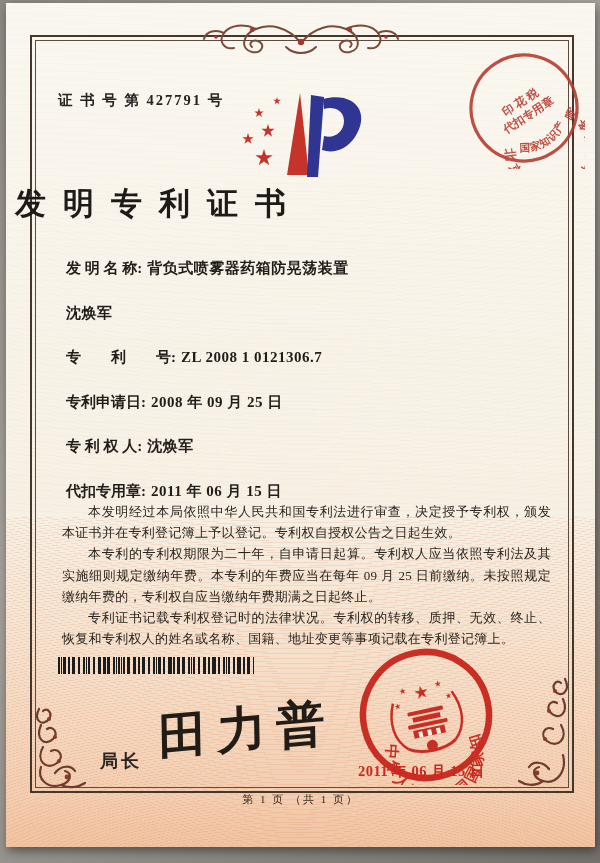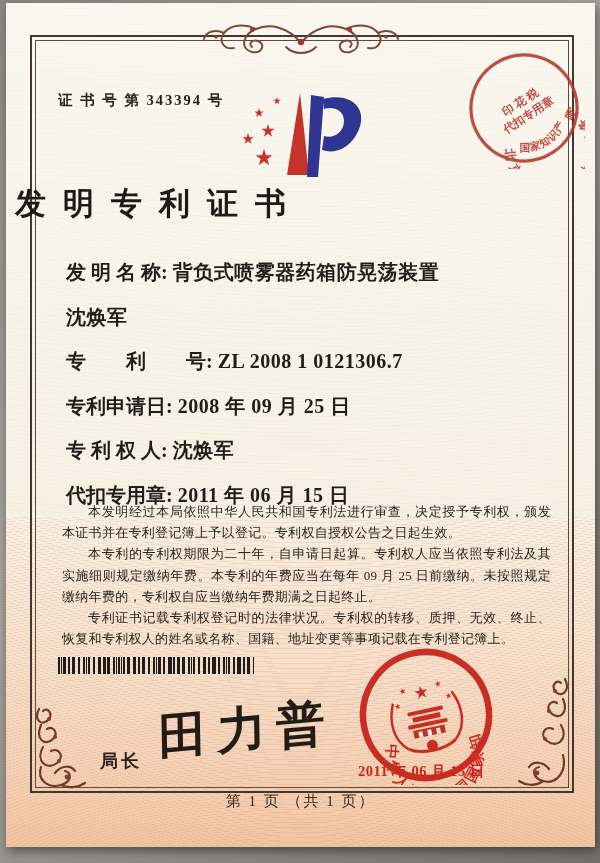--- a/index.html
+++ b/index.html
@@ -37,21 +37,21 @@
   .corner-br{right:24px;bottom:56px;transform:scaleX(-1);}
   
   .cert-no{position:absolute;left:52px;top:88px;font-size:14.5px;color:#262220;letter-spacing:2px;font-weight:700;}
   .logo{position:absolute;left:231px;top:86px;}
   .title{
     position:absolute;left:0;right:0;top:180px;text-align:left;
     font-size:31px;font-weight:700;color:#1d1a17;letter-spacing:17px;margin-left:9px;
   }
   
   .fields{position:absolute;left:60px;right:46px;top:256px;color:#211d1a;}
-  .field-row{display:flex;align-items:baseline;height:23px;margin-bottom:21.5px;font-size:20px;font-weight:700;}
+  .field-row{display:flex;align-items:baseline;height:23px;margin-bottom:21.5px;font-size:15px;font-weight:700;}
   .f-label{white-space:pre;margin-right:5px;}
   .f-value{white-space:pre;letter-spacing:.5px;}
   
   .body-text{position:absolute;left:56px;right:44px;top:498px;color:#2a241f;}
   .body-text p{margin:0;text-indent:2em;font-size:13px;line-height:21.2px;text-align:justify;letter-spacing:.3px;}
   
   .barcode{
     position:absolute;left:52px;top:654px;width:196px;height:17px;
     background-image:
       repeating-linear-gradient(90deg,#1c1c1c 0 2px,transparent 2px 5px),
@@ -65,21 +65,21 @@
     letter-spacing:10px;transform:rotate(-5deg) skewX(-4deg);z-index:4;white-space:nowrap;
   }
   
   .seal{position:absolute;left:350px;top:642px;z-index:3;opacity:.96;}
   .seal-date{
     position:absolute;left:352px;top:759px;z-index:5;color:#c8281e;
     font-size:14.5px;font-weight:700;white-space:pre;letter-spacing:.5px;
   }
   .tax-stamp{position:absolute;left:457px;top:44px;z-index:3;opacity:.88;}
   
-  .footer{position:absolute;left:0;right:0;top:789px;text-align:center;font-size:15px;color:#33291f;letter-spacing:2px;z-index:4;}
+  .footer{position:absolute;left:0;right:0;top:789px;text-align:center;font-size:11px;color:#33291f;letter-spacing:2px;z-index:4;}
 </style>
 </head>
 <body>
 
 <div class="photo">
   <div class="paper">
     <div class="weave"></div>
     <div class="warm2"></div>
     <div class="warm"></div>
     <div class="frame"></div>
@@ -129,21 +129,21 @@
         <path d="M22,92 C28,84 38,84 42,90"></path>
       </g>
       <g fill="#8c3a2a">
           <circle cx="16" cy="14" r="2"></circle>
           <circle cx="22" cy="34" r="2"></circle>
           <circle cx="26" cy="62" r="2"></circle>
           <circle cx="34" cy="96" r="2.4"></circle>
         </g>
     </svg>
 
-    <div class="cert-no">证 书 号 第 343394 号</div>
+    <div class="cert-no">证 书 号 第 427791 号</div>
 
     <svg class="logo" width="138" height="92" viewBox="0 0 138 92">
       <g fill="#c4342b">
         <path transform="translate(27,69) scale(9)" d="M0,-1 L0.588,0.809 L-0.951,-0.309 L0.951,-0.309 L-0.588,0.809 Z"></path>
         <path transform="translate(11,50) scale(6)" d="M0,-1 L0.588,0.809 L-0.951,-0.309 L0.951,-0.309 L-0.588,0.809 Z"></path>
         <path transform="translate(31,42) scale(7)" d="M0,-1 L0.588,0.809 L-0.951,-0.309 L0.951,-0.309 L-0.588,0.809 Z"></path>
         <path transform="translate(22,24) scale(5)" d="M0,-1 L0.588,0.809 L-0.951,-0.309 L0.951,-0.309 L-0.588,0.809 Z"></path>
         <path transform="translate(40,12) scale(4)" d="M0,-1 L0.588,0.809 L-0.951,-0.309 L0.951,-0.309 L-0.588,0.809 Z"></path>
         <polygon points="63,4 72,86 50,86"></polygon>
       </g>

